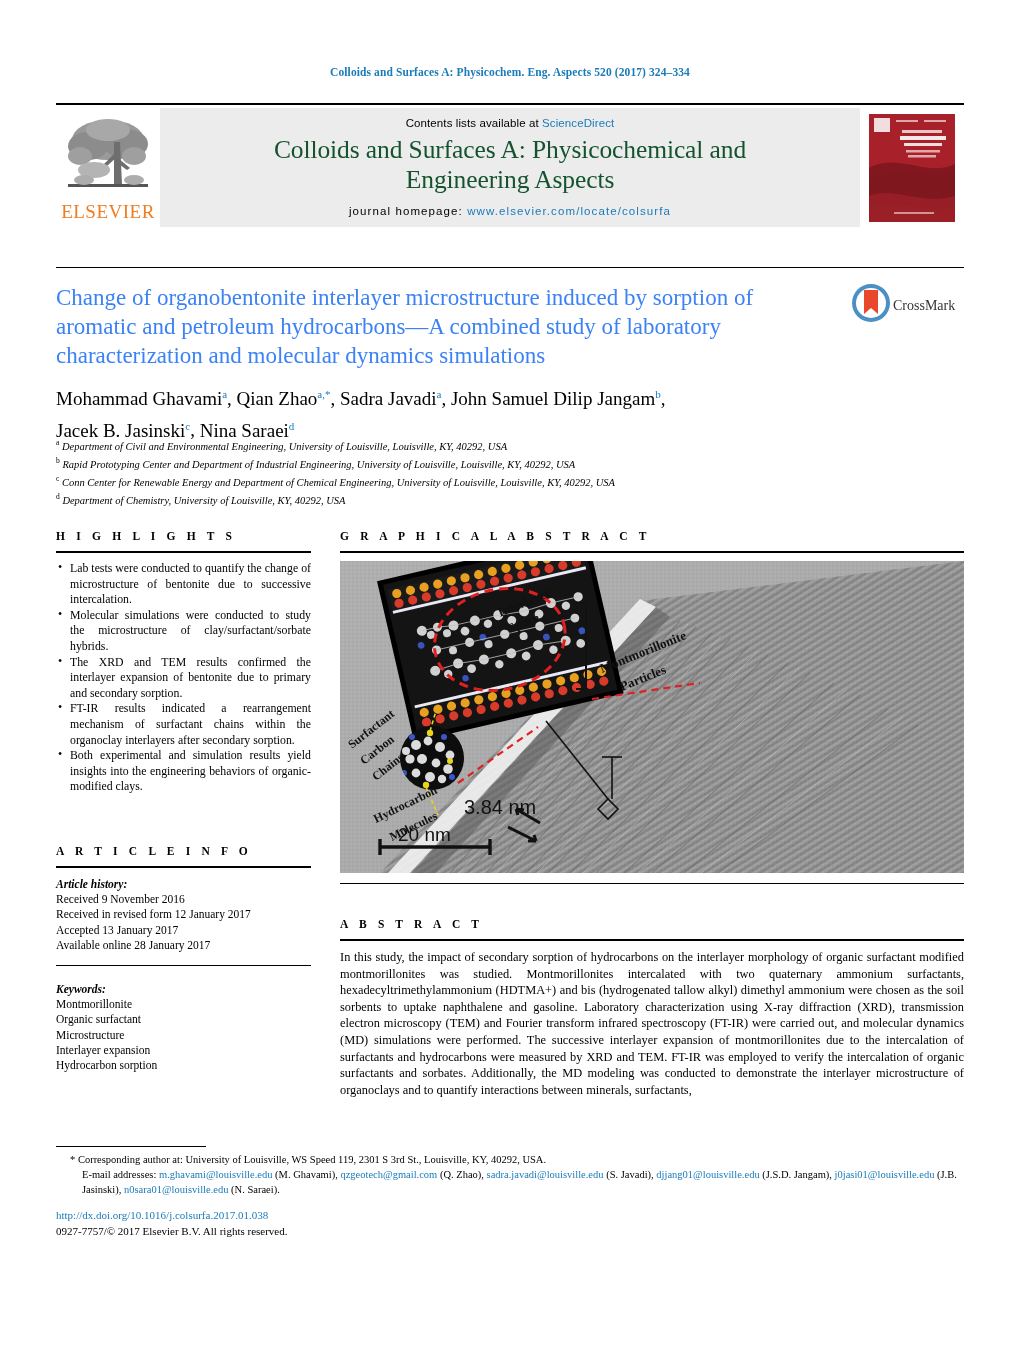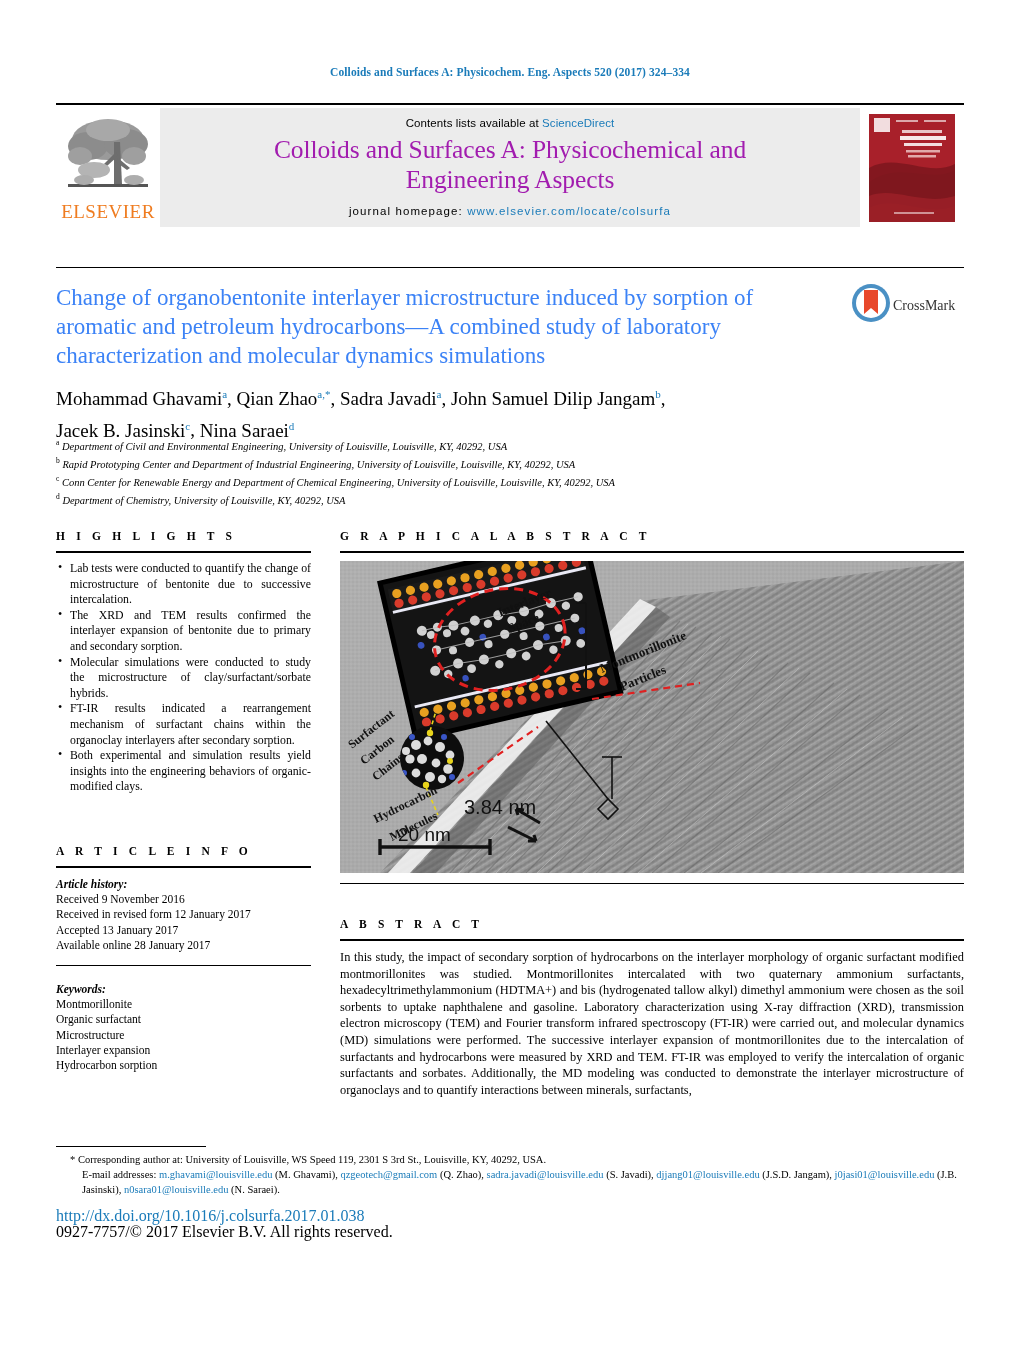--- a/index.html
+++ b/index.html
@@ -88,21 +88,21 @@
     letter-spacing: 0.1px;
   }
   .contents-line .sd {
     color: #1a7bb9;
   }
   .journal-title {
     text-align: center;
     font-family: "Liberation Serif", serif;
     font-size: 25.5px;
     line-height: 30px;
-    color: #a21caf;
+    color: #14532d;
     margin-top: 6px;
     letter-spacing: -0.1px;
   }
   .homepage-line {
     text-align: center;
     font-family: "Liberation Sans", sans-serif;
     font-size: 11.5px;
     letter-spacing: 1.1px;
     margin-top: 10px;
     color: #000;
@@ -267,21 +267,21 @@
   .footnote .ind2 { padding-left: 26px; }
   .footnote .it { }
   a.mail, .link {
     color: #1a7bb9;
     text-decoration: none;
   }
   .doi-block {
     position: absolute;
     left: 56px; top: 1208px;
     font-family: "Liberation Serif", serif;
-    font-size: 16px;
+    font-size: 11px;
     line-height: 15.5px;
   }
   .doi-block .doi { color: #1a7bb9; }
 </style>
 </head>
 <body>
 
 <div class="page">
 
   <div class="running-head">Colloids and Surfaces A: Physicochem. Eng. Aspects 520 (2017) 324–334</div>
@@ -374,22 +374,22 @@
     <div><sup>d</sup> <span>Department of Chemistry, University of Louisville, KY, 40292, USA</span></div>
   </div>
 
   <div class="col-left">
 
     <div class="sec-head">H I G H L I G H T S</div>
     <div class="sec-rule"></div>
 
     <ul class="highlights">
       <li>Lab tests were conducted to quantify the change of microstructure of bentonite due to successive intercalation.</li>
+      <li>Molecular simulations were conducted to study the microstructure of clay/surfactant/sorbate hybrids.</li>
       <li>The XRD and TEM results confirmed the interlayer expansion of bentonite due to primary and secondary sorption.</li>
-      <li>Molecular simulations were conducted to study the microstructure of clay/surfactant/sorbate hybrids.</li>
       <li>FT-IR results indicated a rearrangement mechanism of surfactant chains within the organoclay interlayers after secondary sorption.</li>
       <li>Both experimental and simulation results yield insights into the engineering behaviors of organic-modified clays.</li>
     </ul>
 
     <div style="height:50px"></div>
 
     <div class="sec-head">A R T I C L E   I N F O</div>
     <div class="sec-rule"></div>
 
     <div class="artinfo-block">

